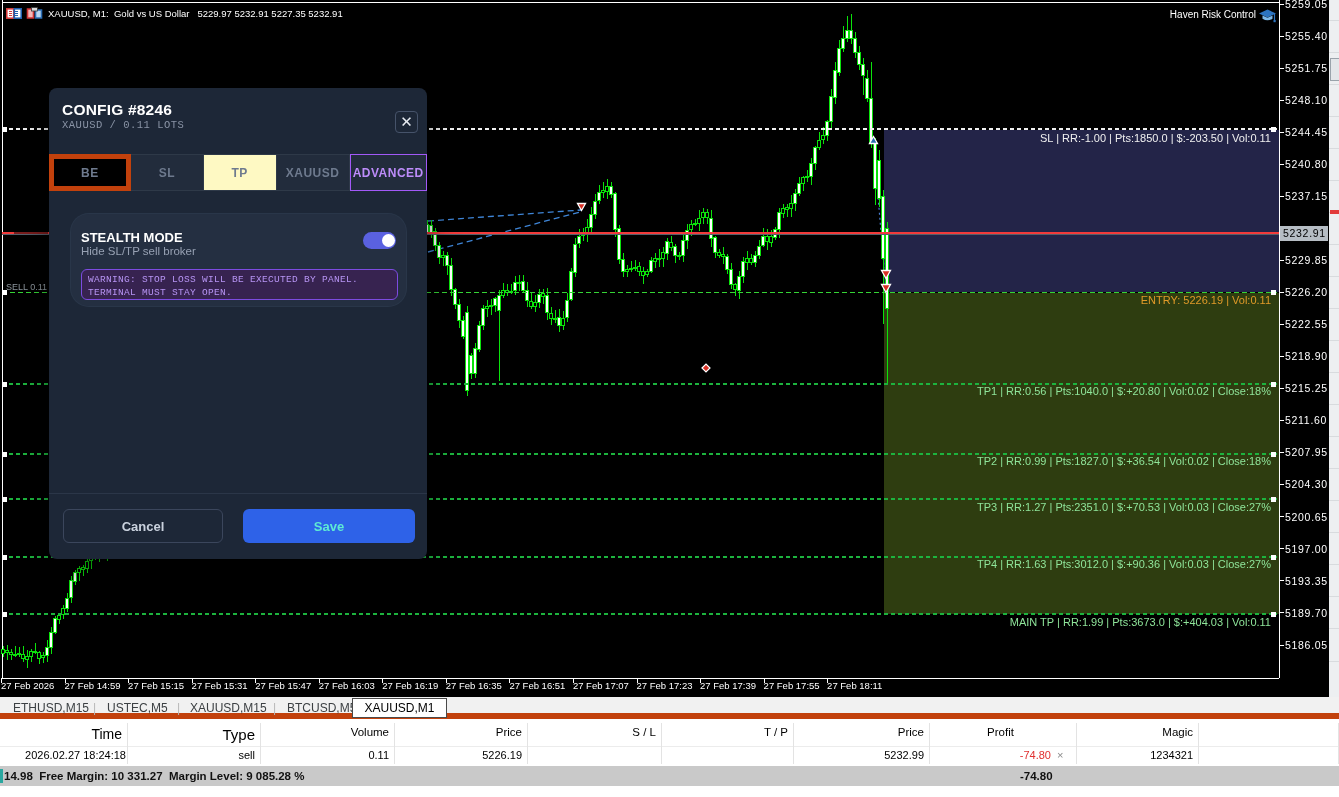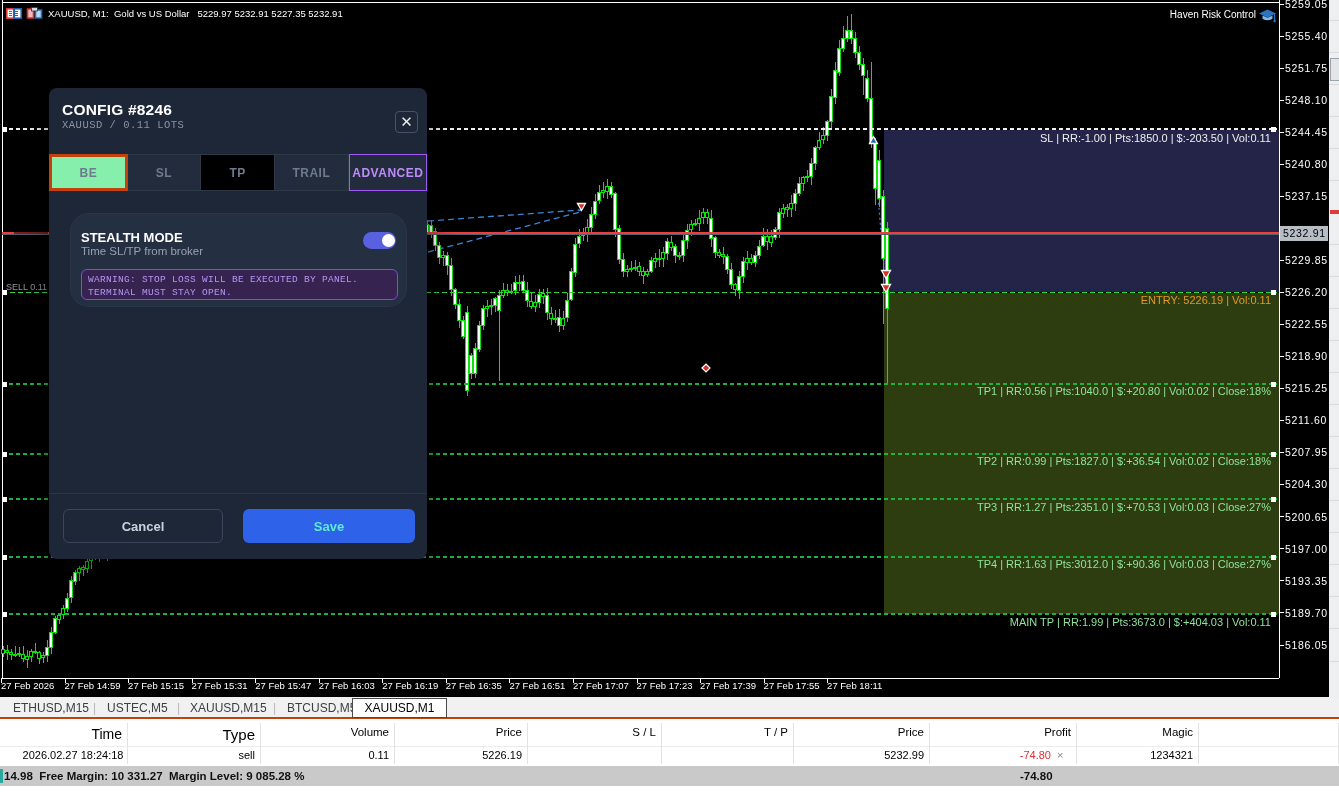--- a/index.html
+++ b/index.html
@@ -624,73 +624,73 @@
 <line x1="1274.5" y1="14" x2="1274.5" y2="20" stroke="#2d74c0" stroke-width="1.2"></line>
 <rect x="1273.5" y="20" width="2.2" height="2.2" fill="#2d74c0"></rect>
 </g>
 </svg>
 
 <div class="abs" style="left:49px;top:88px;width:378px;height:471px;background:#1d2737;border-radius:8px;box-shadow:0 10px 30px rgba(0,0,0,.5)">
   <div class="abs" style="left:13px;top:13px;font-size:15.5px;font-weight:bold;color:#fff;letter-spacing:.2px">CONFIG #8246</div>
   <div class="abs" style="left:13px;top:31px;font:10.5px 'Liberation Mono',monospace;color:#8a94a6;letter-spacing:.5px">XAUUSD / 0.11 LOTS</div>
   <div class="abs" style="left:346px;top:23px;width:23px;height:22px;border:1px solid #46536a;border-radius:4px;color:#e8ecf2;font-size:15px;text-align:center;line-height:20px">✕</div>
   <div class="abs" style="left:0px;top:66px;width:378px;height:37px;display:flex">
-    <div style="flex:1;border:3px solid #c2410c;background:#86efac;display:flex;align-items:center;justify-content:center;font-size:12px;font-weight:bold;color:#6e7a8e;letter-spacing:.5px">BE</div>
+    <div style="flex:1;border:5px solid #c2410c;background:#000000;display:flex;align-items:center;justify-content:center;font-size:12px;font-weight:bold;color:#6e7a8e;letter-spacing:.5px">BE</div>
     <div style="flex:1;border:1px solid #2e3948;background:#222c3c;display:flex;align-items:center;justify-content:center;font-size:12px;font-weight:bold;color:#6e7a8e;letter-spacing:.5px;border-left:none">SL</div>
-    <div style="flex:1;border:1px solid #2e3948;background:#000000;display:flex;align-items:center;justify-content:center;font-size:12px;font-weight:bold;color:#6e7a8e;letter-spacing:.5px;border-left:none">TP</div>
-    <div style="flex:1;border:1px solid #2e3948;background:#222c3c;display:flex;align-items:center;justify-content:center;font-size:12px;font-weight:bold;color:#6e7a8e;letter-spacing:.5px;border-left:none">TRAIL</div>
+    <div style="flex:1;border:1px solid #2e3948;background:#fef9c3;display:flex;align-items:center;justify-content:center;font-size:12px;font-weight:bold;color:#6e7a8e;letter-spacing:.5px;border-left:none">TP</div>
+    <div style="flex:1;border:1px solid #2e3948;background:#222c3c;display:flex;align-items:center;justify-content:center;font-size:12px;font-weight:bold;color:#6e7a8e;letter-spacing:.5px;border-left:none">XAUUSD</div>
     <div style="flex:1.05;border:1px solid #2e3948;background:#222c3c;display:flex;align-items:center;justify-content:center;font-size:12px;font-weight:bold;color:#6e7a8e;letter-spacing:.5px;border:1.5px solid #a259f7;color:#bd8cfa">ADVANCED</div>
   </div>
   <div class="abs" style="left:21px;top:125px;width:337px;height:94px;background:#242f41;border:1px solid #33405566;border-radius:19px">
     <div class="abs" style="left:10px;top:16px;font-size:13px;font-weight:bold;color:#fff">STEALTH MODE</div>
-    <div class="abs" style="left:10px;top:31px;font-size:11.5px;color:#97a1b3">Time SL/TP from broker</div>
+    <div class="abs" style="left:10px;top:31px;font-size:11.5px;color:#97a1b3">Hide SL/TP sell broker</div>
     <div class="abs" style="left:292px;top:18px;width:33px;height:17px;background:#5a61e0;border-radius:9px">
       <div class="abs" style="left:19px;top:2px;width:13px;height:13px;background:#fff;border-radius:50%"></div>
     </div>
     <div class="abs" style="left:10px;top:55px;width:317px;height:31px;background:#372350;border:1px solid #7d4be0;border-radius:6px;padding:3px 6px;font:9.5px 'Liberation Mono',monospace;color:#b794f4;line-height:13px;letter-spacing:.3px">WARNING: STOP LOSS WILL BE EXECUTED BY PANEL.<br>TERMINAL MUST STAY OPEN.</div>
   </div>
   <div class="abs" style="left:0;top:405px;width:378px;height:1px;background:#2b3648"></div>
   <div class="abs" style="left:14px;top:421px;width:160px;height:34px;border:1px solid #3b465c;border-radius:6px;display:flex;align-items:center;justify-content:center;font-size:13px;font-weight:bold;color:#cad2de">Cancel</div>
   <div class="abs" style="left:194px;top:421px;width:172px;height:34px;background:#2e62e8;border-radius:6px;display:flex;align-items:center;justify-content:center;font-size:13px;font-weight:bold;color:#5eead4">Save</div>
 </div>
 
-<div class="abs" style="left:0;top:697px;width:1339px;height:22px;background:#f1f1f1;border-bottom:2px solid #c2410c;font-size:12px;color:#3c4043">
+<div class="abs" style="left:0;top:697px;width:1339px;height:22px;background:#f1f1f1;border-bottom:6px solid #c2410c;font-size:12px;color:#3c4043">
   <span class="abs" style="left:13px;top:3.5px">ETHUSD,M15</span>
   <span class="abs" style="left:93px;top:3.5px;color:#b9b9b9">|</span>
   <span class="abs" style="left:107px;top:3.5px">USTEC,M5</span>
   <span class="abs" style="left:177px;top:3.5px;color:#b9b9b9">|</span>
   <span class="abs" style="left:190px;top:3.5px">XAUUSD,M15</span>
   <span class="abs" style="left:273px;top:3.5px;color:#b9b9b9">|</span>
   <span class="abs" style="left:287px;top:3.5px">BTCUSD,M5</span>
   <div class="abs" style="left:352px;top:1px;width:95px;height:20px;background:#fff;border:1px solid #4a4a4a;display:flex;align-items:center;justify-content:center;color:#000">XAUUSD,M1</div>
 </div>
 
 <div class="abs" style="left:0;top:719px;width:1339px;height:47px;background:#fff;font-size:11px;color:#000">
   <div class="abs" style="left:0;top:26.5px;width:1339px;height:1px;background:#ececec"></div>
 <div class="abs" style="left:127px;top:4px;width:1px;height:41px;background:#e3e3e3"></div>
 <div class="abs" style="left:0px;top:7px;width:122px;text-align:right;font-size:14px">Time</div>
-<div class="abs" style="left:12px;top:30px;width:122px;text-align:center">2026.02.27 18:24:18</div>
+<div class="abs" style="left:4px;top:30px;width:122px;text-align:right">2026.02.27 18:24:18</div>
 <div class="abs" style="left:260px;top:4px;width:1px;height:41px;background:#e3e3e3"></div>
 <div class="abs" style="left:128px;top:7px;width:127px;text-align:right;font-size:15px">Type</div>
 <div class="abs" style="left:128px;top:30px;width:127px;text-align:right">sell</div>
 <div class="abs" style="left:394px;top:4px;width:1px;height:41px;background:#e3e3e3"></div>
 <div class="abs" style="left:261px;top:7px;width:128px;text-align:right;font-size:11.5px">Volume</div>
 <div class="abs" style="left:261px;top:30px;width:128px;text-align:right">0.11</div>
 <div class="abs" style="left:527px;top:4px;width:1px;height:41px;background:#e3e3e3"></div>
 <div class="abs" style="left:395px;top:7px;width:127px;text-align:right;font-size:11.5px">Price</div>
 <div class="abs" style="left:395px;top:30px;width:127px;text-align:right">5226.19</div>
 <div class="abs" style="left:661px;top:4px;width:1px;height:41px;background:#e3e3e3"></div>
 <div class="abs" style="left:528px;top:7px;width:128px;text-align:right;font-size:11.5px">S / L</div>
 <div class="abs" style="left:793px;top:4px;width:1px;height:41px;background:#e3e3e3"></div>
 <div class="abs" style="left:662px;top:7px;width:126px;text-align:right;font-size:11.5px">T / P</div>
 <div class="abs" style="left:929px;top:4px;width:1px;height:41px;background:#e3e3e3"></div>
 <div class="abs" style="left:794px;top:7px;width:130px;text-align:right;font-size:11.5px">Price</div>
 <div class="abs" style="left:794px;top:30px;width:130px;text-align:right">5232.99</div>
 <div class="abs" style="left:1076px;top:4px;width:1px;height:41px;background:#e3e3e3"></div>
-<div class="abs" style="left:930px;top:7px;width:141px;text-align:right;font-size:11.5px">Profit</div>
+<div class="abs" style="left:930px;top:7px;width:141px;text-align:center;font-size:11.5px">Profit</div>
 <div class="abs" style="left:930px;top:30px;width:121px;text-align:right;color:#e03030">-74.80</div>
 <div class="abs" style="left:1057px;top:30px;color:#8a8a8a">×</div>
 <div class="abs" style="left:1198px;top:4px;width:1px;height:41px;background:#e3e3e3"></div>
 <div class="abs" style="left:1077px;top:7px;width:116px;text-align:right;font-size:11.5px">Magic</div>
 <div class="abs" style="left:1077px;top:30px;width:116px;text-align:right">1234321</div>
 <div class="abs" style="left:1338px;top:4px;width:1px;height:41px;background:#e3e3e3"></div>
 </div>
 
 <div class="abs" style="left:0;top:766px;width:1339px;height:20px;background:#c9c9c9;font-size:11.5px;font-weight:bold;color:#111">
   <div class="abs" style="left:0;top:3px;width:3px;height:14px;background:#2aa8a0"></div>

